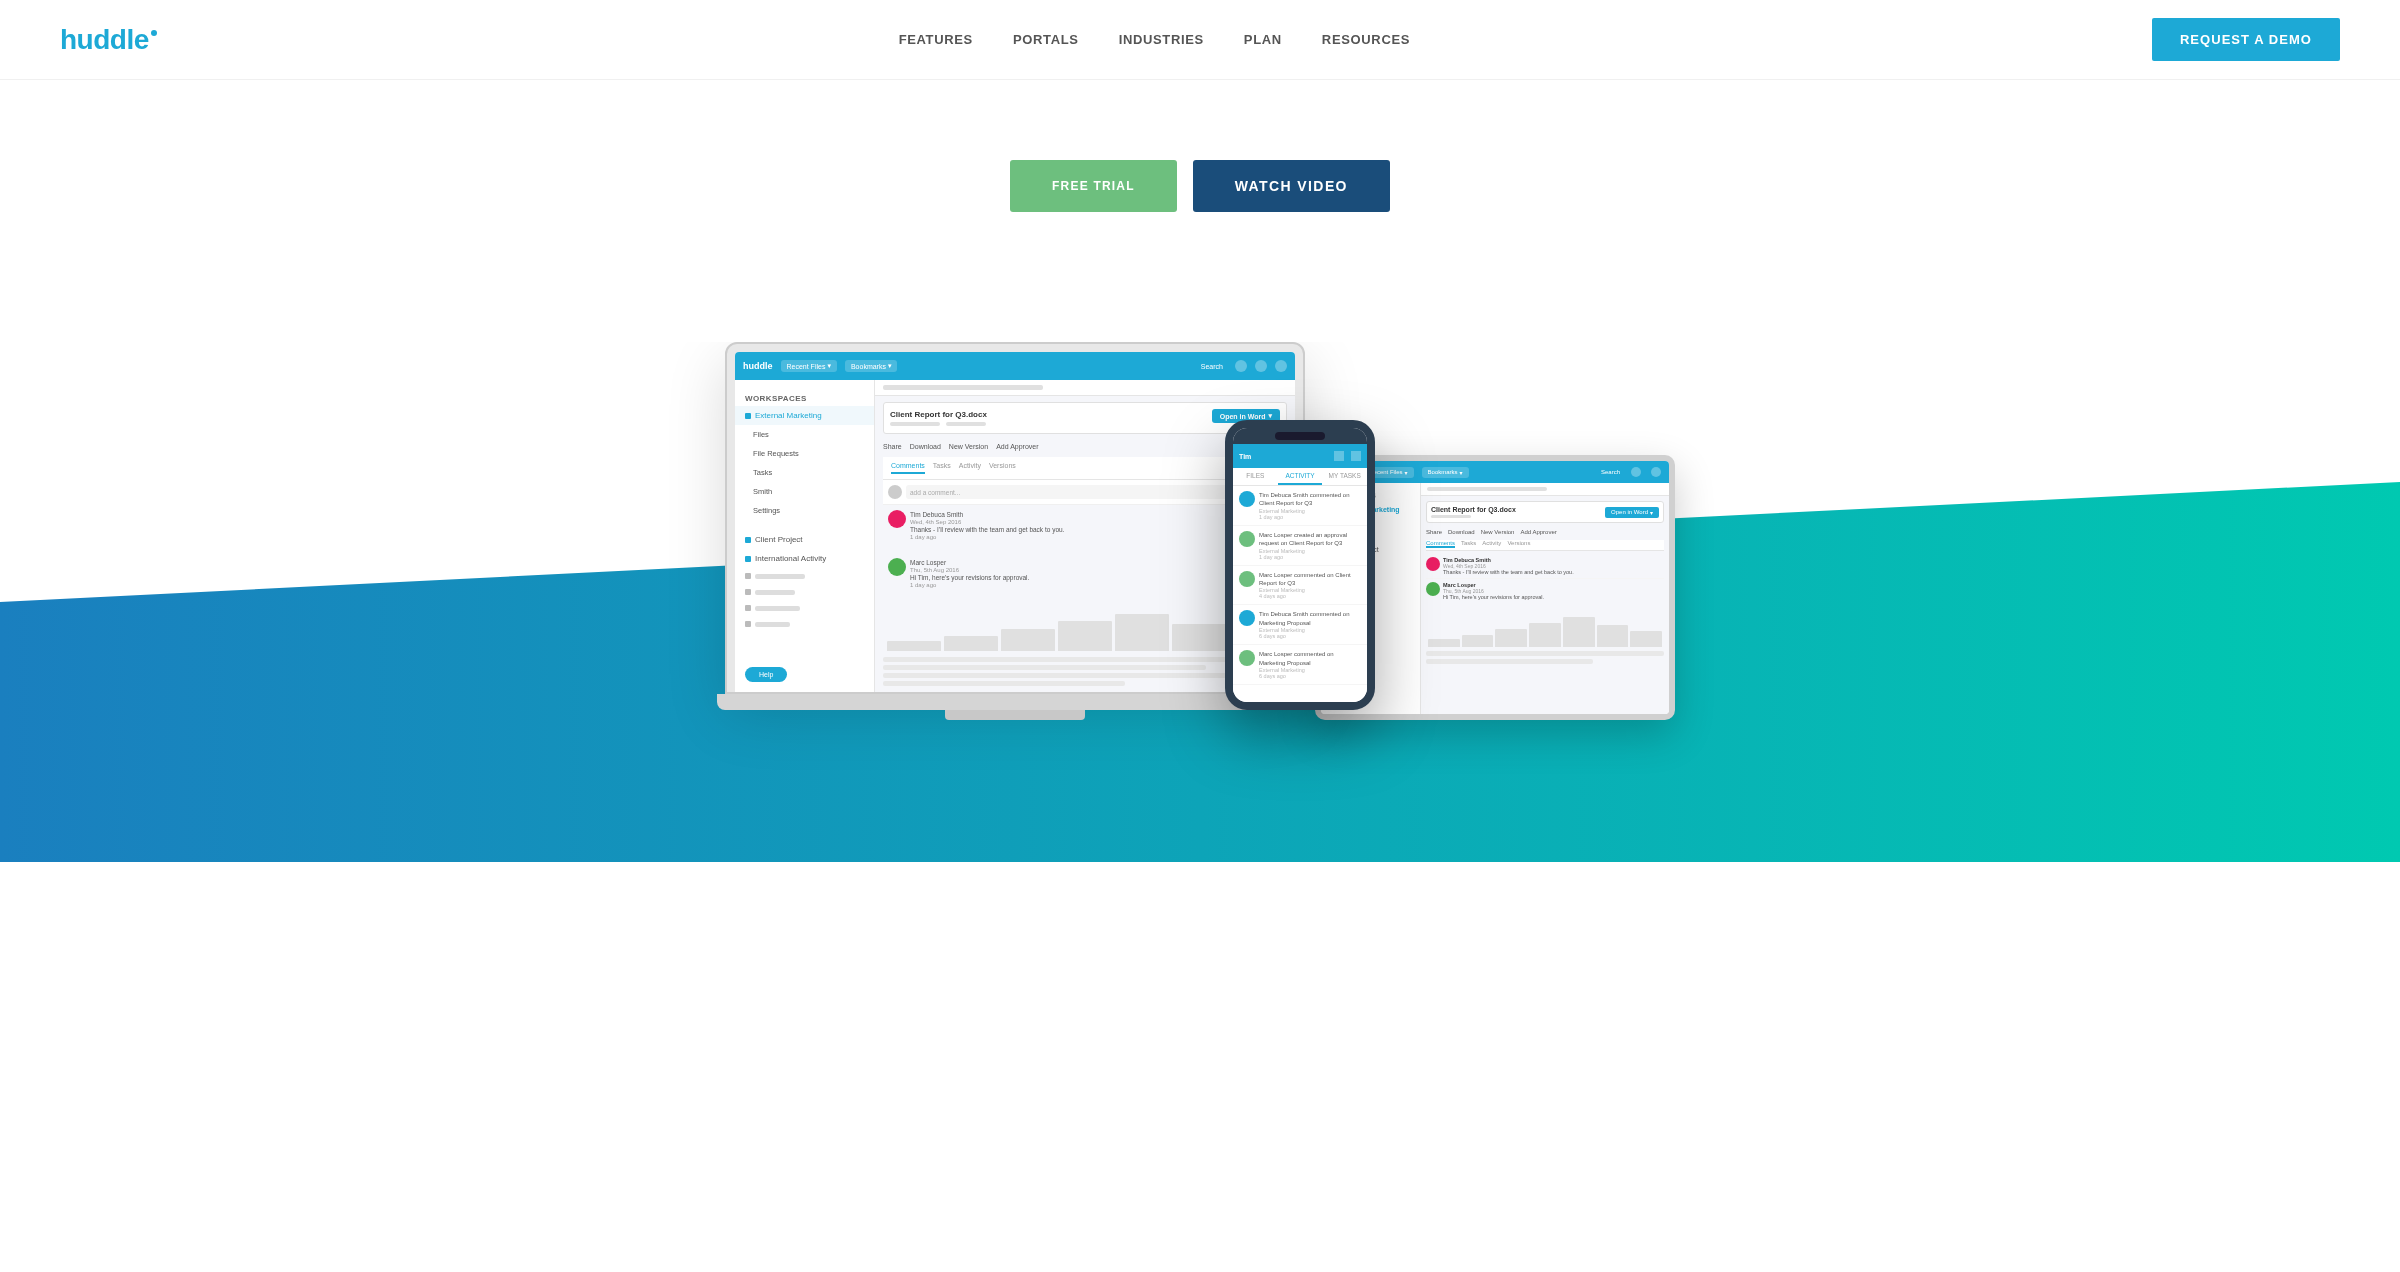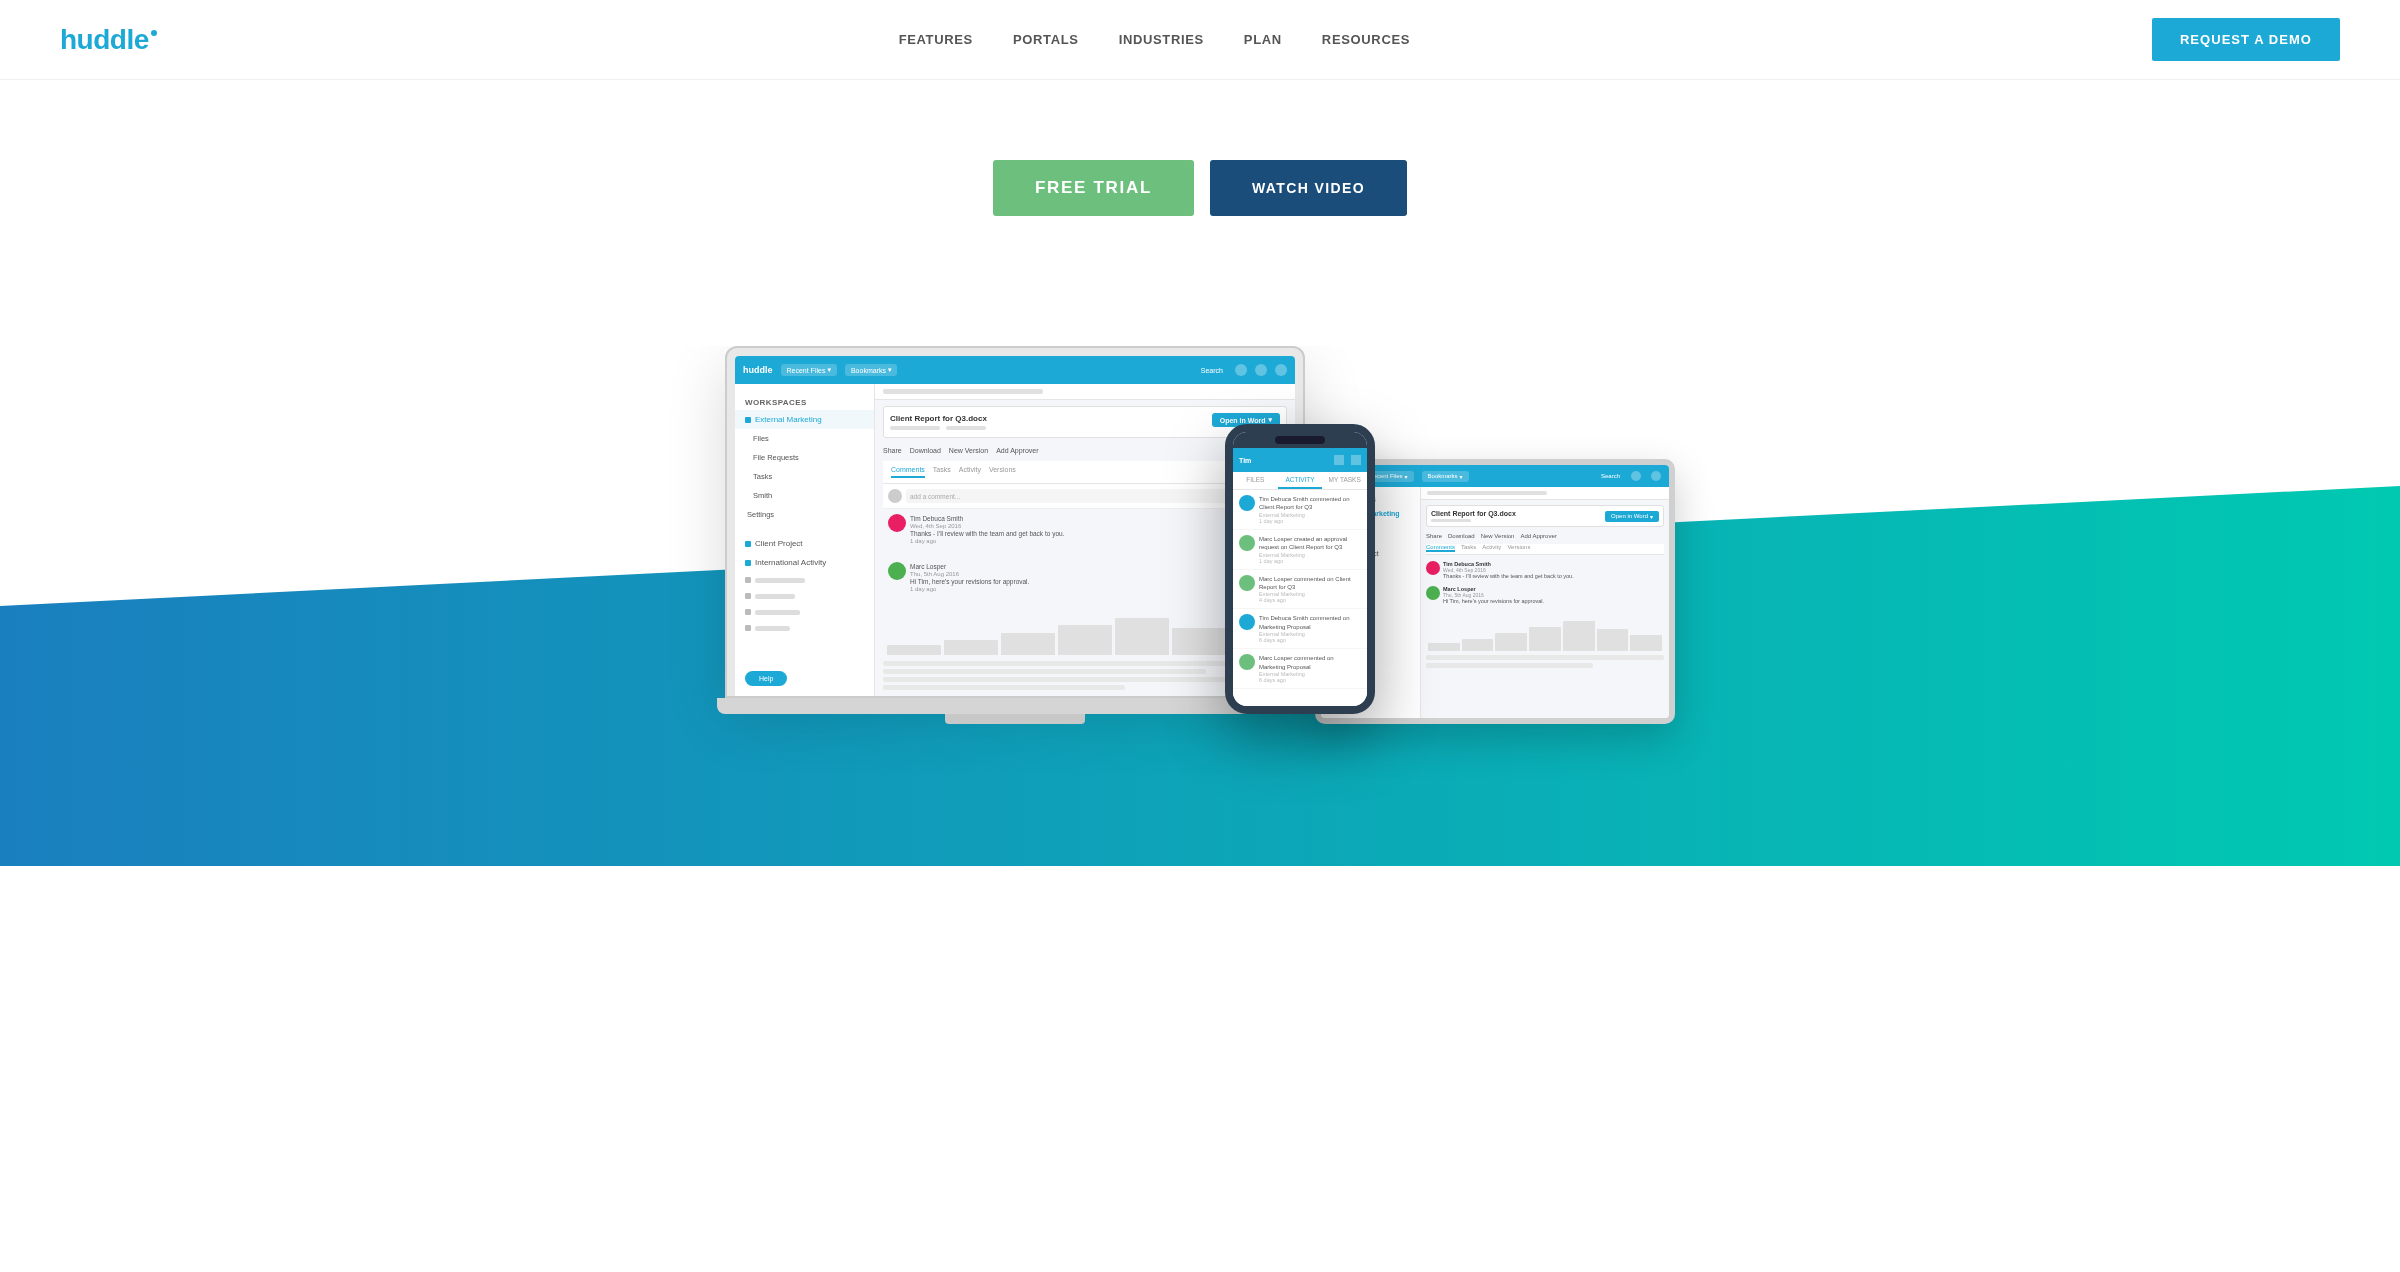--- a/index.html
+++ b/index.html
@@ -82,21 +82,21 @@
       display: flex;
       justify-content: center;
       gap: 16px;
       margin-bottom: 70px;
     }
     .btn-free-trial {
       background: #6dbf7e;
       color: #fff;
       border: none;
       padding: 18px 42px;
-      font-size: 17px;
+      font-size: 12px;
       font-weight: 700;
       letter-spacing: 0.1em;
       text-transform: uppercase;
       cursor: pointer;
       border-radius: 3px;
     }
     .btn-watch-video {
       background: #1a4d7a;
       color: #fff;
       border: none;
@@ -424,21 +424,21 @@
             <div class="app-sidebar">
               <div class="workspaces-header">Workspaces</div>
               <div class="app-sidebar-item active">
                 <span class="sidebar-dot blue"></span>
                 <span>External Marketing</span>
               </div>
               <div class="app-sidebar-item" style="padding-left:18px;font-size:7.5px;">Files</div>
               <div class="app-sidebar-item" style="padding-left:18px;font-size:7.5px;">File Requests</div>
               <div class="app-sidebar-item" style="padding-left:18px;font-size:7.5px;">Tasks</div>
               <div class="app-sidebar-item" style="padding-left:18px;font-size:7.5px;">Smith</div>
-              <div class="app-sidebar-item" style="padding-left:12px;font-size:7.5px;">Settings</div>
+              <div class="app-sidebar-item" style="padding-left:18px;font-size:7.5px;">Settings</div>
               <div style="height:10px;"></div>
               <div class="app-sidebar-item">
                 <span class="sidebar-dot blue"></span>
                 <span>Client Project</span>
               </div>
               <div class="app-sidebar-item">
                 <span class="sidebar-dot blue"></span>
                 <span>International Activity</span>
               </div>
               <div class="app-sidebar-item">

